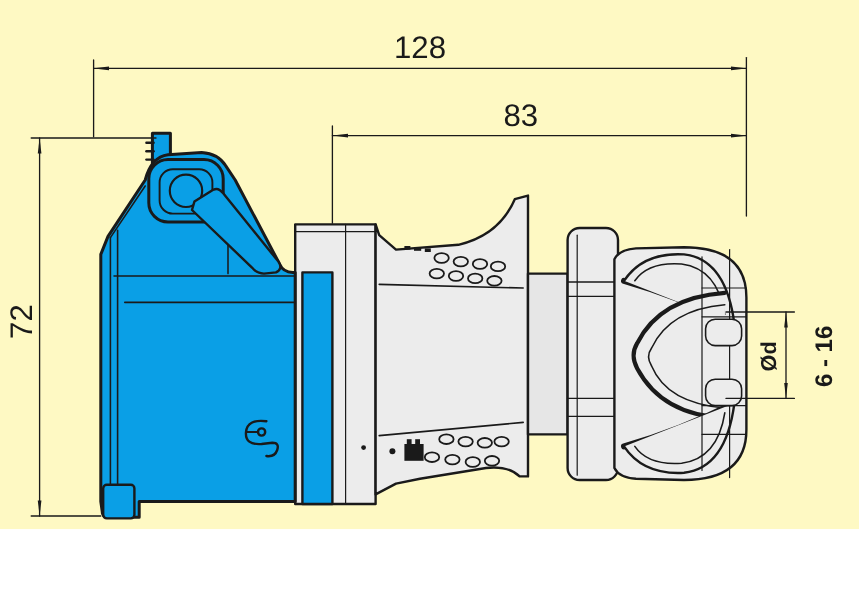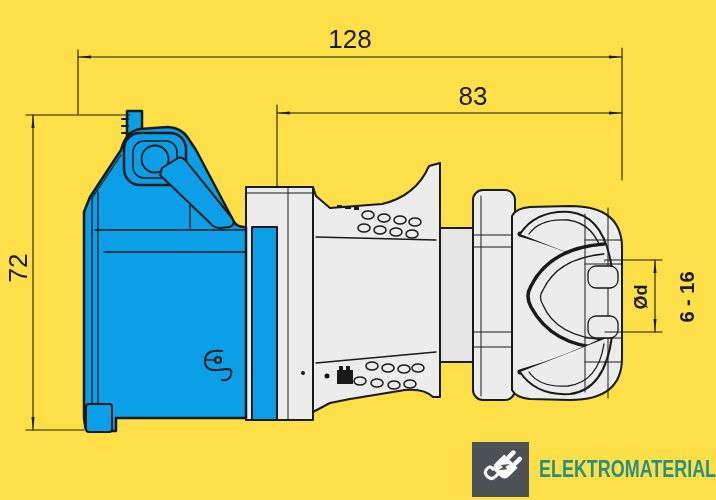--- a/index.html
+++ b/index.html
@@ -1,17 +1,17 @@
 <!DOCTYPE html>
 <html><head>
 <meta charset="utf-8">
 <style>
   html,body{margin:0;padding:0;background:#ffffff;}
   .canvas{
-    position:relative;width:716px;height:500px;background:#fde047;overflow:hidden;
+    position:relative;width:716px;height:441px;background:#fef9c3;overflow:hidden;
     font-family:"Liberation Sans", sans-serif;color:#1a1a1a;
   }
   .drawing-svg{position:absolute;left:0;top:0;}
   .dim-label{
     position:absolute;font-size:26px;color:#1a1a1a;white-space:nowrap;
     transform:translate(-50%,-50%);line-height:1;
   }
   .dim-label.vertical{transform:translate(-50%,-50%) rotate(-90deg);}
   .dim-label.small-bold{font-size:18px;font-weight:bold;}
   .dim-label.range-bold{font-size:20px;font-weight:bold;}
@@ -169,21 +169,21 @@
         <line x1="78" y1="57" x2="622" y2="57" marker-start="url(#dimA)" marker-end="url(#dimA)"></line>
         <line x1="277" y1="113" x2="622" y2="113" marker-start="url(#dimA)" marker-end="url(#dimA)"></line>
         <line x1="33" y1="115" x2="33" y2="430" marker-start="url(#dimA)" marker-end="url(#dimA)"></line>
         <line x1="655" y1="260" x2="655" y2="332" marker-start="url(#dimA)" marker-end="url(#dimA)"></line>
       </g>
     </g>
   </svg>
 
   <div class="dim-label" style="left:350px;top:39px;">128</div>
 
-  <div class="dim-label" style="left:473px;top:96px;text-align:right;">83</div>
+  <div class="dim-label" style="left:434px;top:96px;text-align:right;">83</div>
 
   <div class="dim-label vertical" style="left:18px;top:268px;">72</div>
 
   <div class="dim-label vertical small-bold" style="left:641px;top:297px;">Ød</div>
 
   <div class="dim-label vertical range-bold" style="left:687px;top:297px;">6 - 16</div>
 
   <div class="logo-badge">
     <div class="logo-icon">
       <svg width="57" height="55" viewBox="0 0 57 55">

